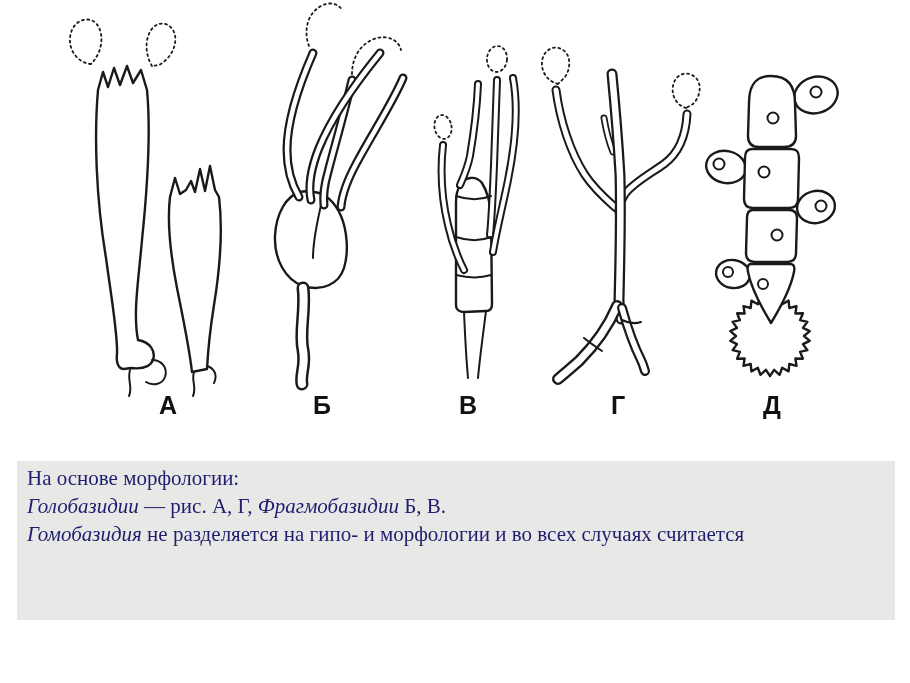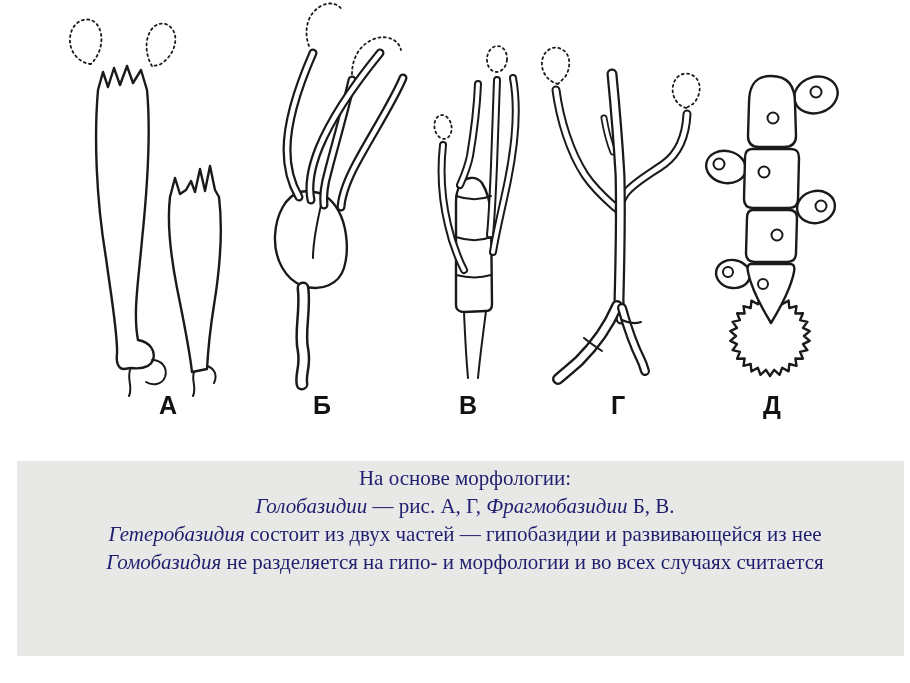--- a/index.html
+++ b/index.html
@@ -16,23 +16,23 @@
   .dot{fill:none;stroke:var(--ink);stroke-width:1.8;stroke-dasharray:2 3.4;stroke-linecap:round;}
   .t-o{fill:none;stroke:var(--ink);stroke-linecap:round;stroke-linejoin:round;}
   .t-i{fill:none;stroke:#fff;stroke-linecap:round;stroke-linejoin:round;}
   .ring{fill:#fff;stroke:var(--ink);stroke-width:2;}
   .lbl{
     font-family:"Liberation Sans", sans-serif;font-weight:bold;
     font-size:25px;fill:#111;text-anchor:middle;
   }
   
   .caption{
-    position:absolute;left:17px;top:461px;width:878px;height:195px;
+    position:absolute;left:17px;top:461px;width:878px;height:159px;
     background:#e8e8e7;color:#1f1e6e;
-    font-size:21px;line-height:28px;text-align:center;padding-left:9px;
+    font-size:21px;line-height:28px;
   }
   .caption p{margin:0;padding:0 10px;white-space:nowrap;}
   .caption p:first-child{padding-top:3px;}
   .caption i{}
 </style>
 </head>
 <body>
 
 <div class="stage">
 
@@ -153,17 +153,16 @@
     <text class="lbl" x="168" y="414">А</text>
     <text class="lbl" x="322" y="414">Б</text>
     <text class="lbl" x="468" y="414">В</text>
     <text class="lbl" x="618" y="414">Г</text>
     <text class="lbl" x="772" y="414">Д</text>
   </svg>
 
   <div class="caption" style="background: rgb(232, 232, 231); color: rgb(31, 30, 110);">
     <p><span>На основе морфологии:</span></p>
     <p><i>Голобазидии</i><span> — рис. А, Г, </span><i>Фрагмобазидии</i><span> Б, В.</span></p>
-    <p><i>Гетеробазидия</i><span> состоит из двух частей — гипобазидии и развивающейся из нее</span></p>
     <p><i>Гомобазидия</i><span> не разделяется на гипо- и морфологии и во всех случаях считается</span></p>
   </div>
 
 </div>
 
 </body></html>

